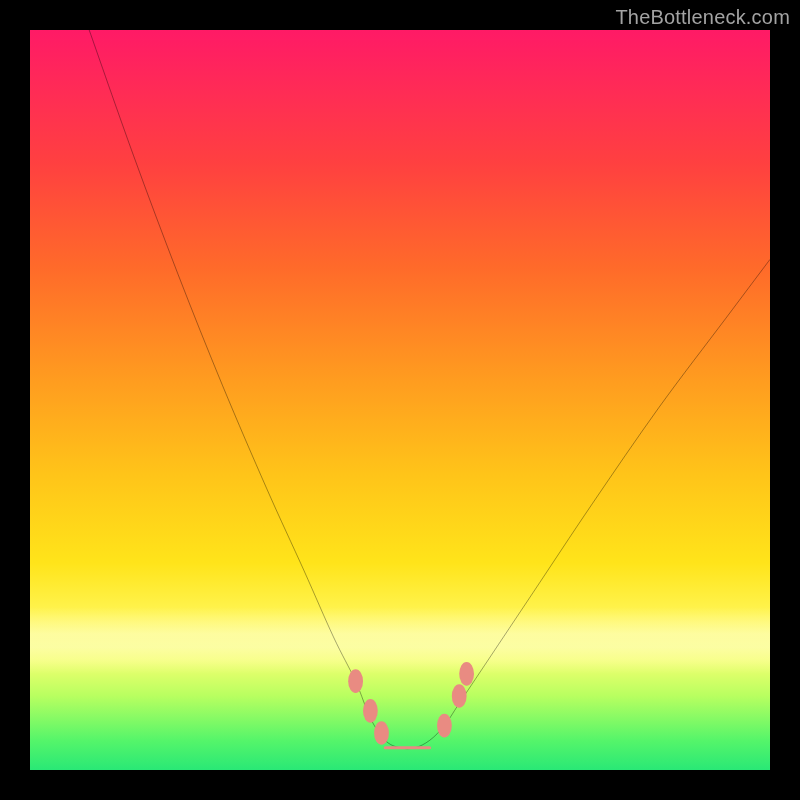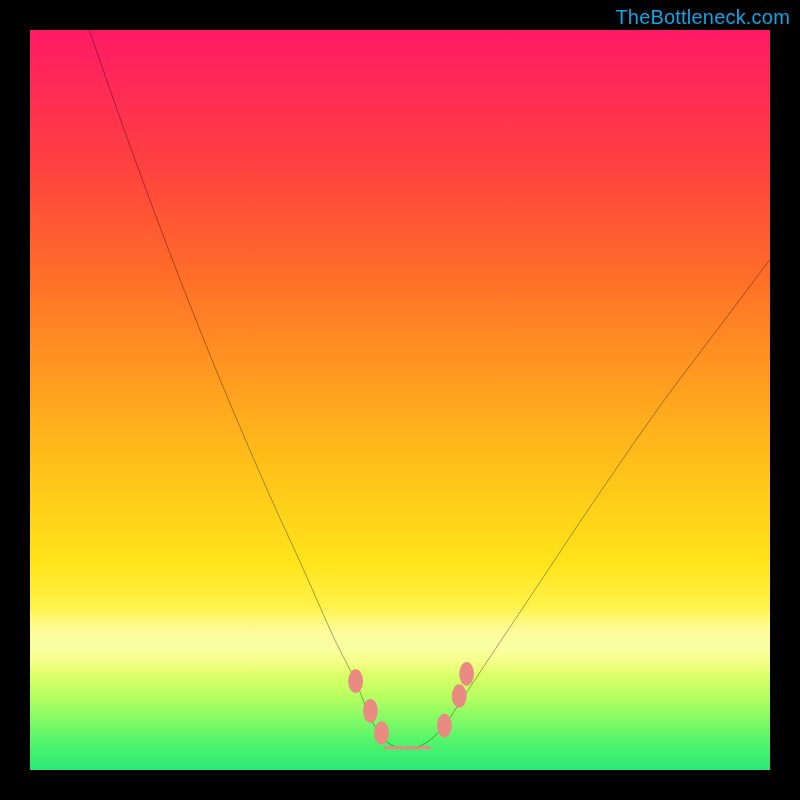--- a/index.html
+++ b/index.html
@@ -60,21 +60,21 @@
     position: absolute;
     inset: 0;
     width: 100%;
     height: 100%;
     overflow: visible;
   }
   .watermark {
     position: absolute;
     top: 6px;
     right: 10px;
-    color: #0ea5e9;
+    color: #a3a3a3;
     font-size: 20px;
     letter-spacing: 0.2px;
     font-weight: 500;
     user-select: none;
   }
 </style>
 </head>
 <body>
 
 <div class="frame">

